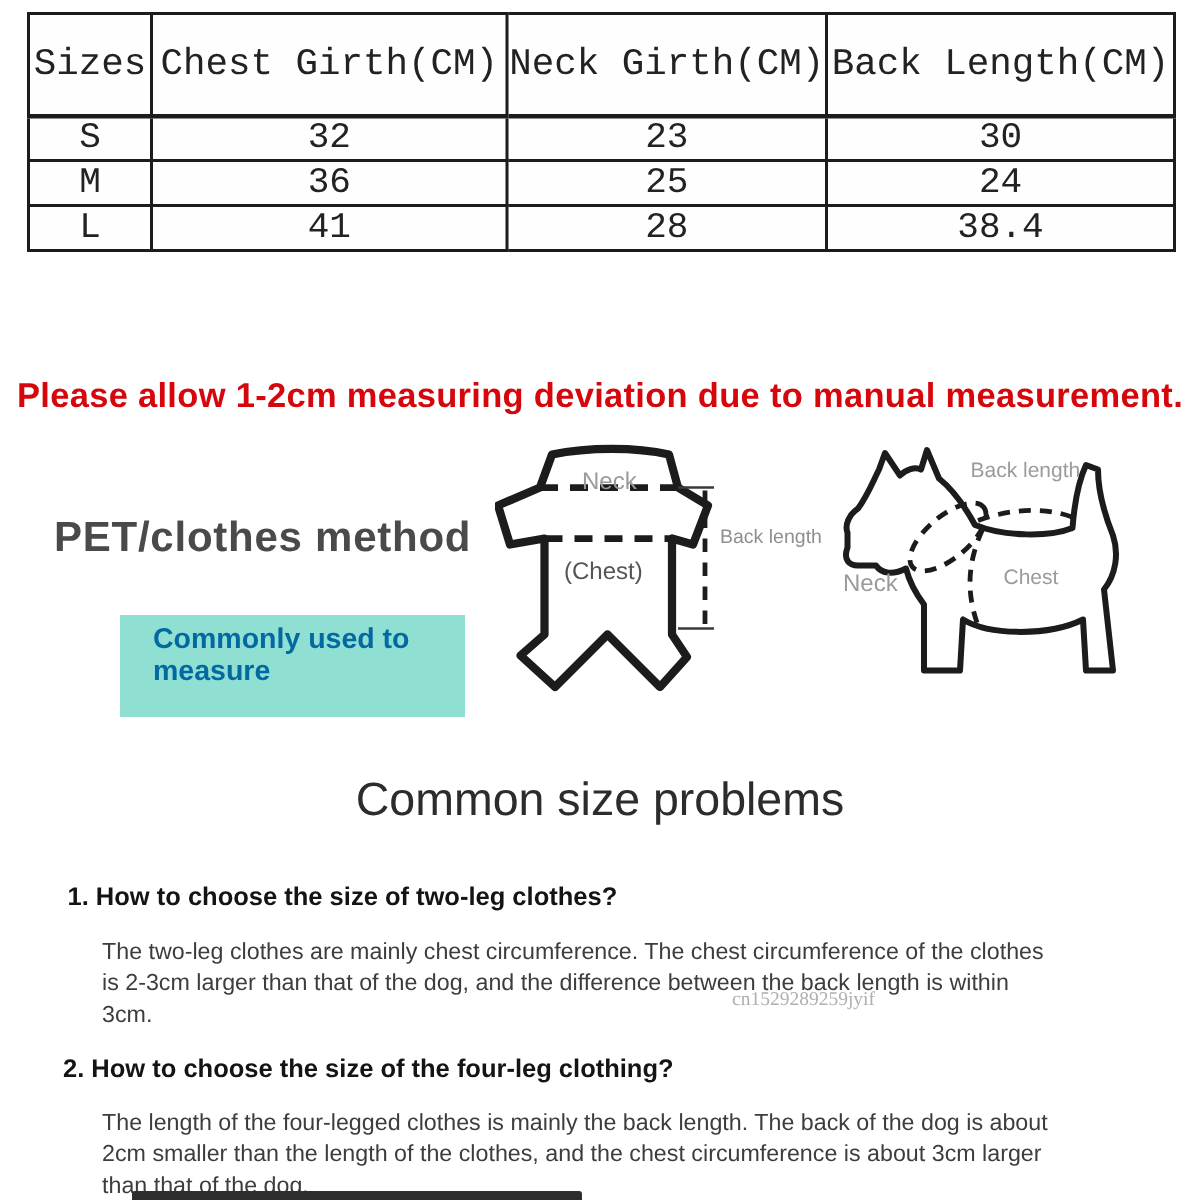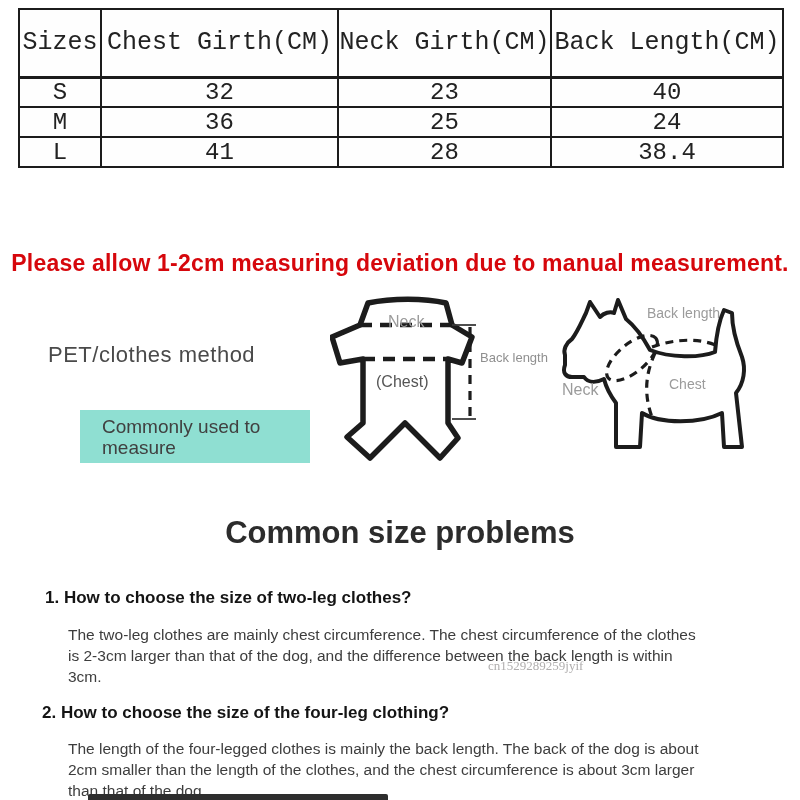--- a/index.html
+++ b/index.html
@@ -24,42 +24,42 @@
 
   
   .notice {
     position: absolute; left: 0; top: 250px; width: 800px; text-align: center;
     color: #d6070c; font-size: 23px; font-weight: bold; letter-spacing: 0.2px;
   }
 
   
   .method-title {
     position: absolute; left: 36px; top: 342px; width: 290px;
-    color: #4a4a4a; font-size: 22px; font-weight: 400; letter-spacing: 0.5px; margin-left: 12px;
+    color: #4a4a4a; font-size: 28px; font-weight: 700; letter-spacing: 0.5px;
   }
   .highlight-box {
-    position: absolute; left: 80px; top: 410px; width: 230px; height: 53px;
+    position: absolute; left: 80px; top: 410px; width: 230px; height: 68px;
     background: #8fdfd2; padding: 6px 0 0 22px;
-    color: #404040; font-size: 19px; font-weight: normal; line-height: 21px;
+    color: #0369a1; font-size: 19px; font-weight: bold; line-height: 21px;
   }
 
   .garment-wrap { position: absolute; left: 330px; top: 295px; width: 215px; height: 172px; }
   .dog-wrap     { position: absolute; left: 552px; top: 295px; width: 245px; height: 165px; }
   .diag-label { position: absolute; color: #9b9b9b; font-size: 14px; white-space: nowrap; }
   .lbl-garment-neck  { left: 58px; top: 18px; font-size: 16px; }
   .lbl-garment-chest { left: 46px; top: 78px; font-size: 16px; color: #555555; font-weight: normal; }
   .lbl-garment-back  { left: 150px; top: 55px; font-size: 13px; color: #8f8f8f; }
   .lbl-dog-back  { left: 95px;  top: 10px; }
   .lbl-dog-neck  { left: 10px;  top: 86px; font-size: 16px; }
   .lbl-dog-chest { left: 117px; top: 81px; }
 
   
   .faq-title {
     position: absolute; left: 0; top: 515px; width: 800px; text-align: center;
-    color: #2c2c2c; font-size: 31px; font-weight: 700;
+    color: #2c2c2c; font-size: 31px; font-weight: 400;
   }
   .faq-q { position: absolute; color: #141414; font-size: 17px; font-weight: bold; }
   .faq-q1 { left: 45px; top: 588px; text-align: center; }
   .faq-q2 { left: 42px; top: 703px; }
   .faq-a { position: absolute; left: 68px; width: 632px; color: #3d3d3d; font-size: 15.5px; line-height: 21px; }
   .faq-a1 { top: 624px; }
   .faq-a2 { top: 738px; }
   .watermark { position: absolute; left: 488px; top: 658px; color: #b0aeae; font-size: 13px; font-family: Liberation Serif, serif; }
 
   
@@ -86,21 +86,21 @@
         <th>Chest Girth(CM)</th>
         <th>Neck Girth(CM)</th>
         <th>Back Length(CM)</th>
       </tr>
     </thead>
     <tbody>
       <tr>
         <td>S</td>
         <td>32</td>
         <td>23</td>
-        <td>40</td>
+        <td>30</td>
       </tr>
       <tr>
         <td>M</td>
         <td>36</td>
         <td>25</td>
         <td>24</td>
       </tr>
       <tr>
         <td>L</td>
         <td>41</td>

